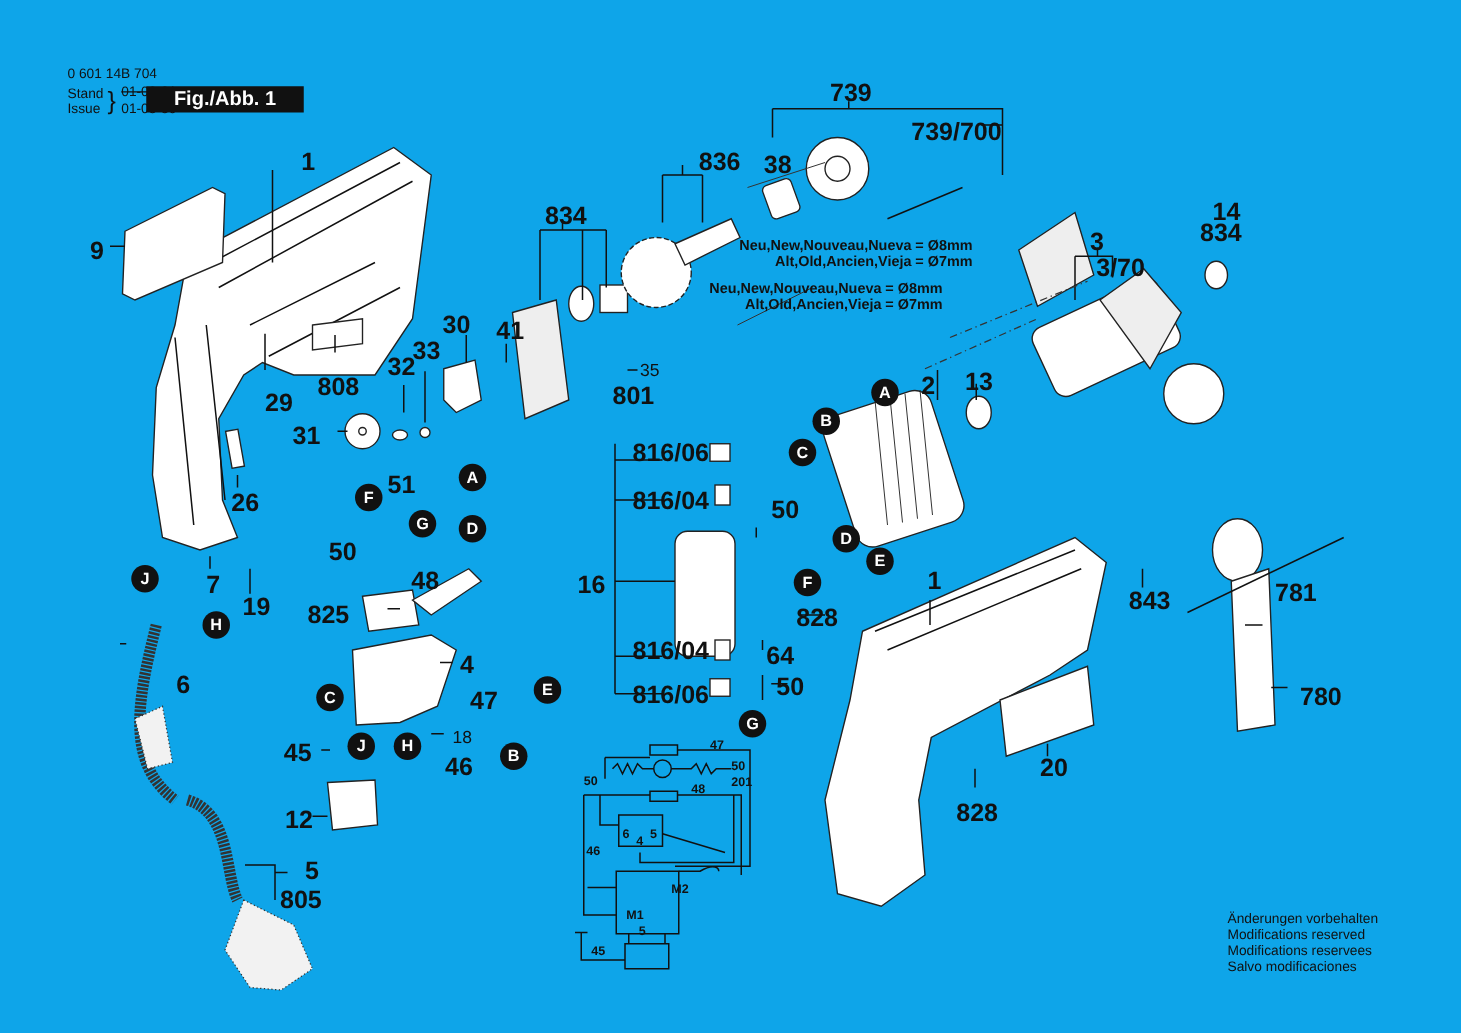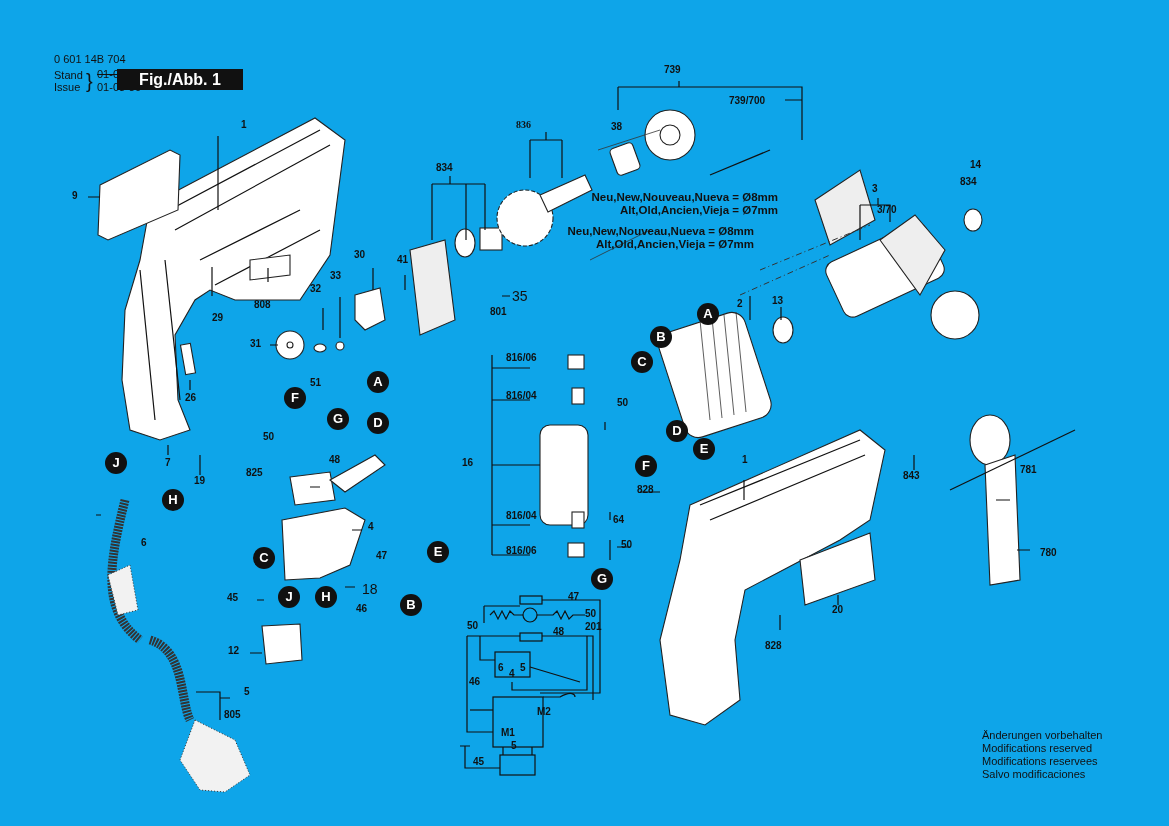--- a/index.html
+++ b/index.html
@@ -1,18 +1,18 @@
 <!DOCTYPE html>
 <html><head>
 <meta charset="utf-8">
 <style>
   html,body{margin:0;padding:0;background:#fff;}
   #page{position:relative;width:1169px;height:826px;background:#0ea5e9;overflow:hidden;font-family:"Liberation Sans",sans-serif;color:#111;}
   .t{position:absolute;white-space:nowrap;line-height:1;}
-  .lbl{font-weight:bold;font-size:10px;}
+  .lbl{font-weight:bold;font-size:20px;}
   .hdr{font-size:11px;}
   .fig{position:absolute;left:117px;top:69px;width:126px;height:21px;background:#111;color:#fff;font-weight:bold;font-size:16px;line-height:21px;text-align:center;}
   .bub{position:absolute;width:22px;height:22px;border-radius:50%;background:#111;color:#fff;font-weight:bold;font-size:13px;line-height:22px;text-align:center;}
   .note{font-weight:bold;font-size:11.5px;text-align:right;}
   .foot{font-size:11px;line-height:13px;}
   svg#art{position:absolute;left:0;top:0;}
   .ln{stroke:#111;stroke-width:1.2;fill:none;}
   .sh{stroke:#222;stroke-width:1.1;fill:#fff;}
   .sh2{stroke:#222;stroke-width:1.1;fill:#eee;}
   .dot{stroke:#333;stroke-width:1;fill:#f2f2f2;stroke-dasharray:1 2;}
@@ -153,26 +153,26 @@
   <div class="t lbl" style="left:185px;top:393px;">26</div>
   <div class="t lbl" style="left:165px;top:458px;">7</div>
   <div class="t lbl" style="left:194px;top:476px;">19</div>
   <div class="t lbl" style="left:141px;top:538px;">6</div>
   <div class="t lbl" style="left:244px;top:687px;">5</div>
   <div class="t lbl" style="left:224px;top:710px;">805</div>
 
   <div class="t lbl" style="left:354px;top:250px;">30</div>
   <div class="t lbl" style="left:330px;top:271px;">33</div>
   <div class="t lbl" style="left:310px;top:284px;">32</div>
-  <div class="t lbl" style="left:250px;top:339px;">31</div>
+  <div class="t lbl" style="left:234px;top:339px;">31</div>
   <div class="t lbl" style="left:397px;top:255px;">41</div>
   <div class="t lbl" style="left:436px;top:163px;">834</div>
   <div class="t" style="left:512px;top:289px;font-size:14px;">35</div>
   <div class="t lbl" style="left:490px;top:307px;">801</div>
-  <div class="t lbl" style="left:516px;top:120px;font-family:Liberation Serif, serif;">836</div>
+  <div class="t lbl" style="left:559px;top:120px;">836</div>
   <div class="t lbl" style="left:611px;top:122px;">38</div>
   <div class="t lbl" style="left:664px;top:65px;">739</div>
   <div class="t lbl" style="left:729px;top:96px;text-align:right;">739/700</div>
 
   <div class="t lbl" style="left:970px;top:160px;">14</div>
   <div class="t lbl" style="left:960px;top:177px;">834</div>
   <div class="t lbl" style="left:872px;top:184px;">3</div>
   <div class="t lbl" style="left:877px;top:205px;">3/70</div>
   <div class="t lbl" style="left:737px;top:299px;">2</div>
   <div class="t lbl" style="left:772px;top:296px;">13</div>
@@ -183,21 +183,21 @@
   <div class="t lbl" style="left:506px;top:511px;">816/04</div>
   <div class="t lbl" style="left:506px;top:546px;">816/06</div>
   <div class="t lbl" style="left:617px;top:398px;">50</div>
   <div class="t lbl" style="left:637px;top:485px;">828</div>
   <div class="t lbl" style="left:613px;top:515px;">64</div>
   <div class="t lbl" style="left:621px;top:540px;">50</div>
 
   <div class="t lbl" style="left:310px;top:378px;">51</div>
   <div class="t lbl" style="left:263px;top:432px;">50</div>
   <div class="t lbl" style="left:329px;top:455px;">48</div>
-  <div class="t lbl" style="left:246px;top:468px;">825</div>
+  <div class="t lbl" style="left:246px;top:482px;">825</div>
   <div class="t lbl" style="left:368px;top:522px;">4</div>
   <div class="t lbl" style="left:376px;top:551px;">47</div>
   <div class="t" style="left:362px;top:582px;font-size:14px;">18</div>
   <div class="t lbl" style="left:356px;top:604px;">46</div>
   <div class="t lbl" style="left:227px;top:593px;">45</div>
   <div class="t lbl" style="left:228px;top:646px;">12</div>
 
   <div class="t lbl" style="left:742px;top:455px;">1</div>
   <div class="t lbl" style="left:903px;top:471px;">843</div>
   <div class="t lbl" style="left:1020px;top:465px;">781</div>

